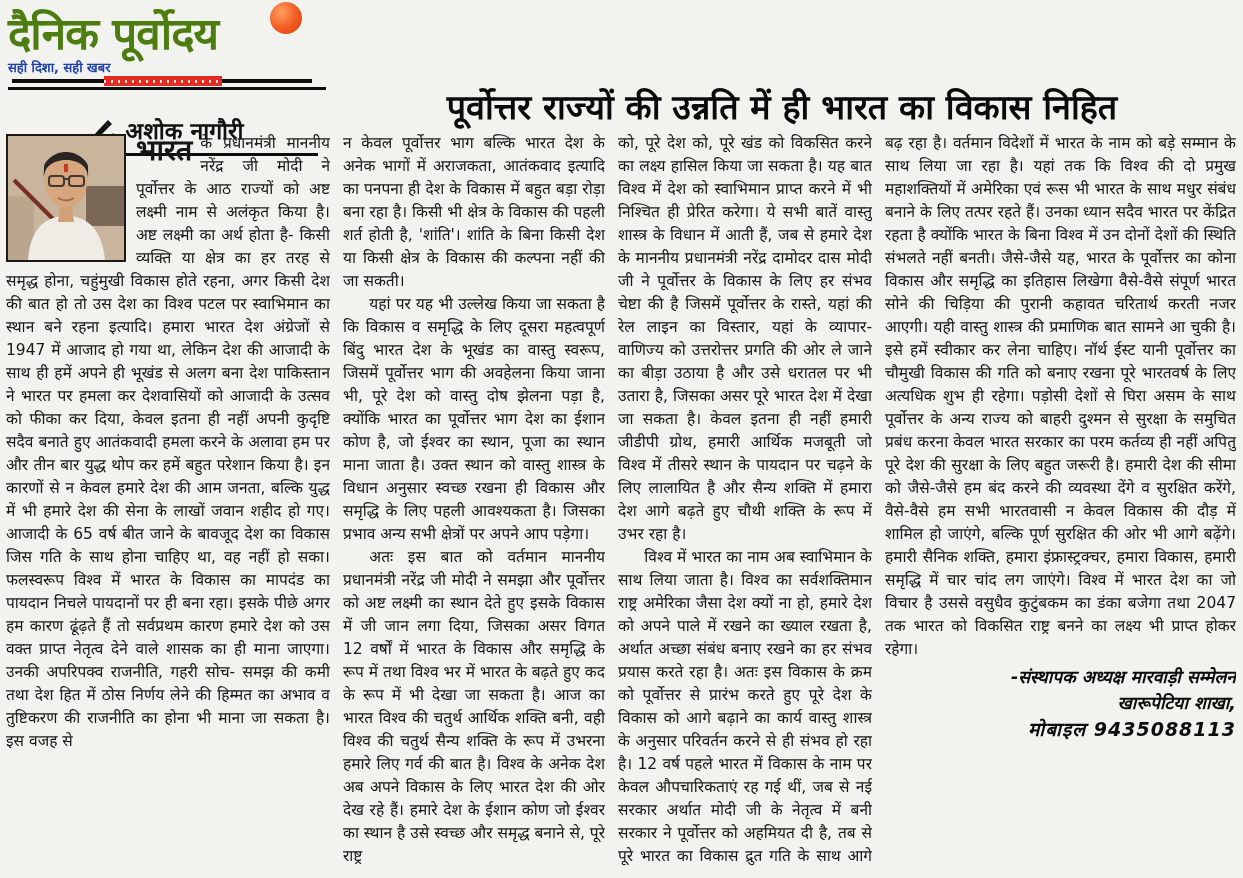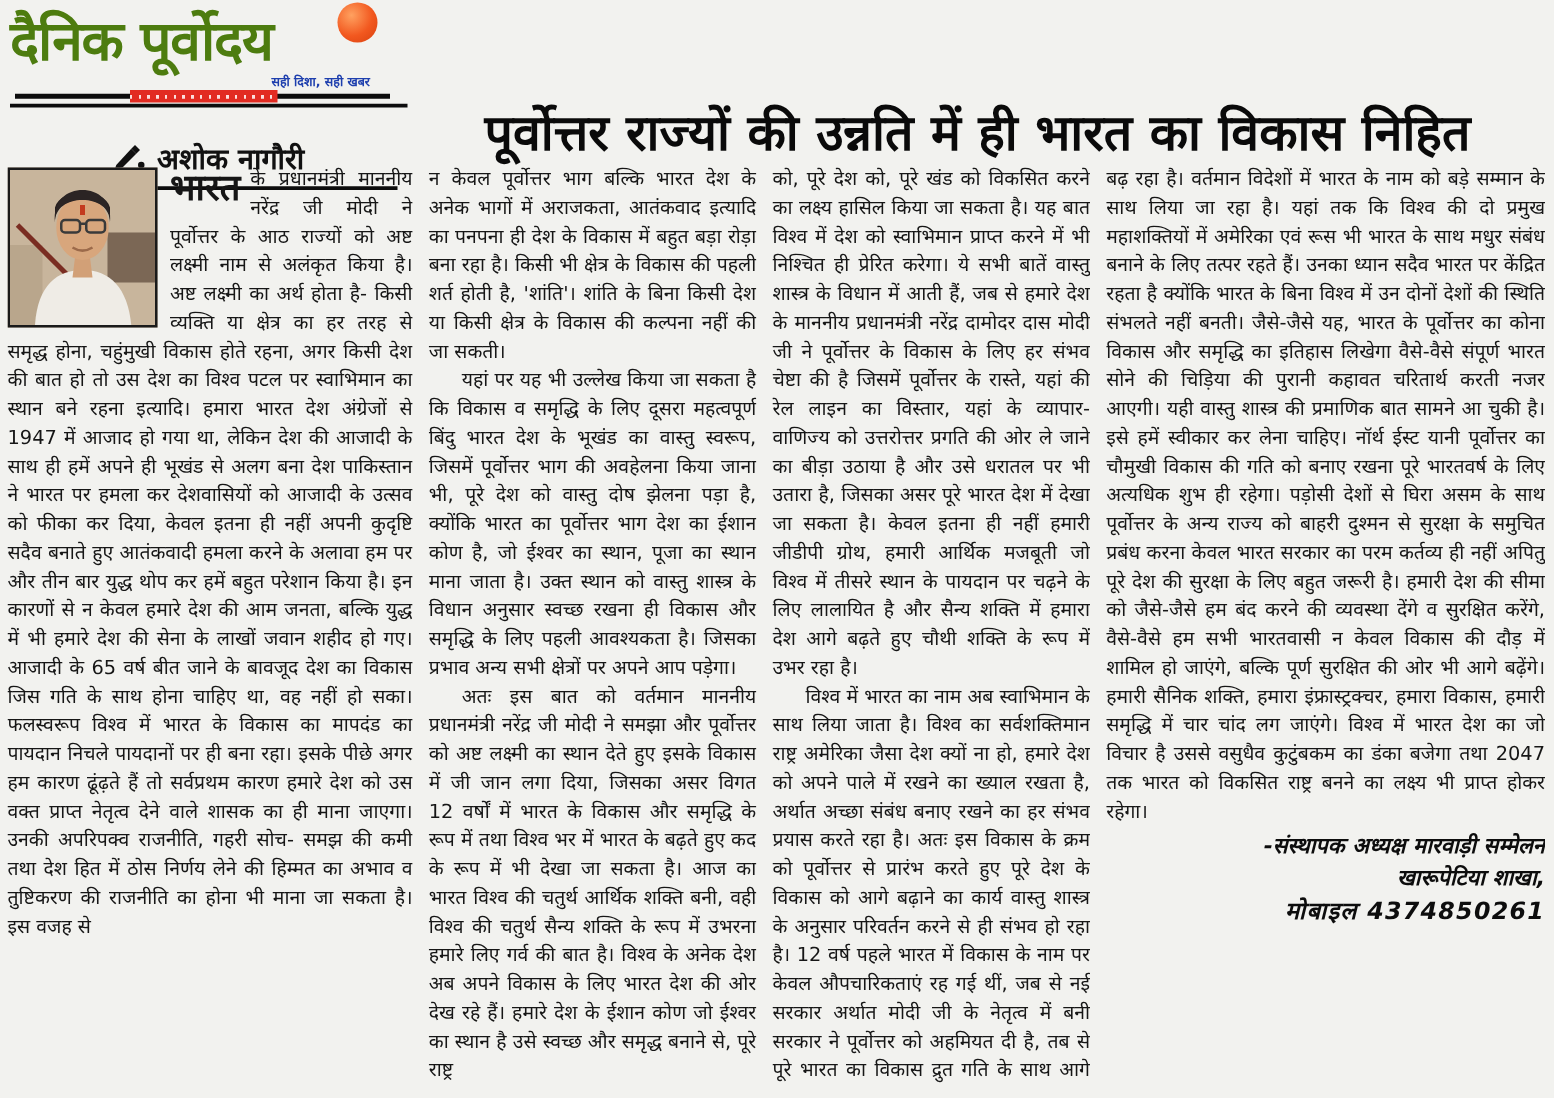--- a/index.html
+++ b/index.html
@@ -18,41 +18,41 @@
   .logo-dot{
     position:absolute;right:24px;top:0px;width:32px;height:32px;border-radius:50%;
     background:radial-gradient(circle at 35% 32%,#ffa160,#f2581f 55%,#d8400e);
   }
   .logo-text{
     position:relative;font-size:44px;font-weight:bold;letter-spacing:-1px;
     line-height:64px;color:#4d7c0f;white-space:nowrap;
     font-family:"DejaVu Sans",sans-serif;
   }
   .tagline{
-    text-align:right;padding-right:30px;margin-top:-8px;
-    font-size:10px;font-weight:bold;color:#1e3fae;
+    padding-right:30px;margin-top:-8px;
+    font-size:13px;font-weight:bold;color:#1e3fae;
   }
   .rule-thick{height:4px;background:#0d0d0d;margin:3px 14px 0 4px;position:relative;}
   .ribbon{
     position:absolute;left:92px;top:-3px;width:118px;height:10px;background:#e22b22;
     background-image:repeating-linear-gradient(90deg,rgba(255,255,255,.85) 0 2px,rgba(255,255,255,0) 2px 7px);
     background-size:100% 3px;background-position:center;background-repeat:no-repeat;
   }
   .rule-thin{height:3px;background:#0d0d0d;margin-top:4px;}
   .byline-row{
     display:flex;align-items:center;justify-content:center;gap:9px;
     padding:24px 0 7px 0;font-size:23px;font-weight:bold;color:#111;
   }
   .pen-icon{width:26px;height:20px;display:inline-block;}
   .rule-bottom{height:3px;background:#0d0d0d;margin:0 8px 0 0;}
 
   
   .headline{
     position:absolute;left:326px;top:84px;width:912px;
-    font-size:40px;line-height:46px;font-weight:bold;color:#0a0a0a;
+    font-size:34px;line-height:46px;font-weight:bold;color:#0a0a0a;
     text-align:center;white-space:nowrap;
     font-family:"DejaVu Sans",sans-serif;
   }
 
   
   .body-grid{
     position:absolute;left:6px;top:132px;width:1232px;height:738px;
     display:grid;grid-template-columns:324px 262px 254px 351px;column-gap:13px;
   }
   .col{
@@ -138,18 +138,18 @@
     <div class="col">
       <p>को, पूरे देश को, पूरे खंड को विकसित करने का लक्ष्य हासिल किया जा सकता है। यह बात विश्व में देश को स्वाभिमान प्राप्त करने में भी निश्चित ही प्रेरित करेगा। ये सभी बातें वास्तु शास्त्र के विधान में आती हैं, जब से हमारे देश के माननीय प्रधानमंत्री नरेंद्र दामोदर दास मोदी जी ने पूर्वोत्तर के विकास के लिए हर संभव चेष्टा की है जिसमें पूर्वोत्तर के रास्ते, यहां की रेल लाइन का विस्तार, यहां के व्यापार-वाणिज्य को उत्तरोत्तर प्रगति की ओर ले जाने का बीड़ा उठाया है और उसे धरातल पर भी उतारा है, जिसका असर पूरे भारत देश में देखा जा सकता है। केवल इतना ही नहीं हमारी जीडीपी ग्रोथ, हमारी आर्थिक मजबूती जो विश्व में तीसरे स्थान के पायदान पर चढ़ने के लिए लालायित है और सैन्य शक्ति में हमारा देश आगे बढ़ते हुए चौथी शक्ति के रूप में उभर रहा है।</p>
       <p class="indent">विश्व में भारत का नाम अब स्वाभिमान के साथ लिया जाता है। विश्व का सर्वशक्तिमान राष्ट्र अमेरिका जैसा देश क्यों ना हो, हमारे देश को अपने पाले में रखने का ख्याल रखता है, अर्थात अच्छा संबंध बनाए रखने का हर संभव प्रयास करते रहा है। अतः इस विकास के क्रम को पूर्वोत्तर से प्रारंभ करते हुए पूरे देश के विकास को आगे बढ़ाने का कार्य वास्तु शास्त्र के अनुसार परिवर्तन करने से ही संभव हो रहा है। 12 वर्ष पहले भारत में विकास के नाम पर केवल औपचारिकताएं रह गई थीं, जब से नई सरकार अर्थात मोदी जी के नेतृत्व में बनी सरकार ने पूर्वोत्तर को अहमियत दी है, तब से पूरे भारत का विकास द्रुत गति के साथ आगे बढ़ रहा है और पूरे विश्व में विश्व गुरु बनने की ओर आगे</p>
     </div>
 
     <div class="col">
       <p>बढ़ रहा है। वर्तमान विदेशों में भारत के नाम को बड़े सम्मान के साथ लिया जा रहा है। यहां तक कि विश्व की दो प्रमुख महाशक्तियों में अमेरिका एवं रूस भी भारत के साथ मधुर संबंध बनाने के लिए तत्पर रहते हैं। उनका ध्यान सदैव भारत पर केंद्रित रहता है क्योंकि भारत के बिना विश्व में उन दोनों देशों की स्थिति संभलते नहीं बनती। जैसे-जैसे यह, भारत के पूर्वोत्तर का कोना विकास और समृद्धि का इतिहास लिखेगा वैसे-वैसे संपूर्ण भारत सोने की चिड़िया की पुरानी कहावत चरितार्थ करती नजर आएगी। यही वास्तु शास्त्र की प्रमाणिक बात सामने आ चुकी है। इसे हमें स्वीकार कर लेना चाहिए। नॉर्थ ईस्ट यानी पूर्वोत्तर का चौमुखी विकास की गति को बनाए रखना पूरे भारतवर्ष के लिए अत्यधिक शुभ ही रहेगा। पड़ोसी देशों से घिरा असम के साथ पूर्वोत्तर के अन्य राज्य को बाहरी दुश्मन से सुरक्षा के समुचित प्रबंध करना केवल भारत सरकार का परम कर्तव्य ही नहीं अपितु पूरे देश की सुरक्षा के लिए बहुत जरूरी है। हमारी देश की सीमा को जैसे-जैसे हम बंद करने की व्यवस्था देंगे व सुरक्षित करेंगे, वैसे-वैसे हम सभी भारतवासी न केवल विकास की दौड़ में शामिल हो जाएंगे, बल्कि पूर्ण सुरक्षित की ओर भी आगे बढ़ेंगे। हमारी सैनिक शक्ति, हमारा इंफ्रास्ट्रक्चर, हमारा विकास, हमारी समृद्धि में चार चांद लग जाएंगे। विश्व में भारत देश का जो विचार है उससे वसुधैव कुटुंबकम का डंका बजेगा तथा 2047 तक भारत को विकसित राष्ट्र बनने का लक्ष्य भी प्राप्त होकर रहेगा।</p>
       <div class="signature">
         <span class="sig-line">-संस्थापक अध्यक्ष मारवाड़ी सम्मेलन</span>
         <span class="sig-line">खारूपेटिया शाखा,</span>
-        <span class="sig-line sig-mobile">मोबाइल 4374850261</span>
+        <span class="sig-line sig-mobile">मोबाइल 9435088113</span>
       </div>
     </div>
 
   </div>
 </div>
 
 </body></html>

